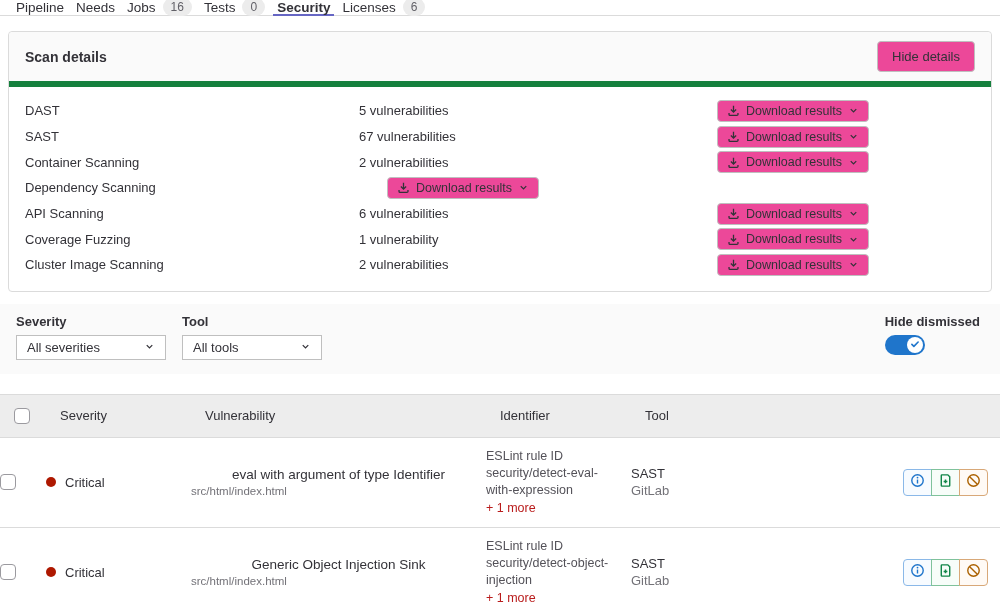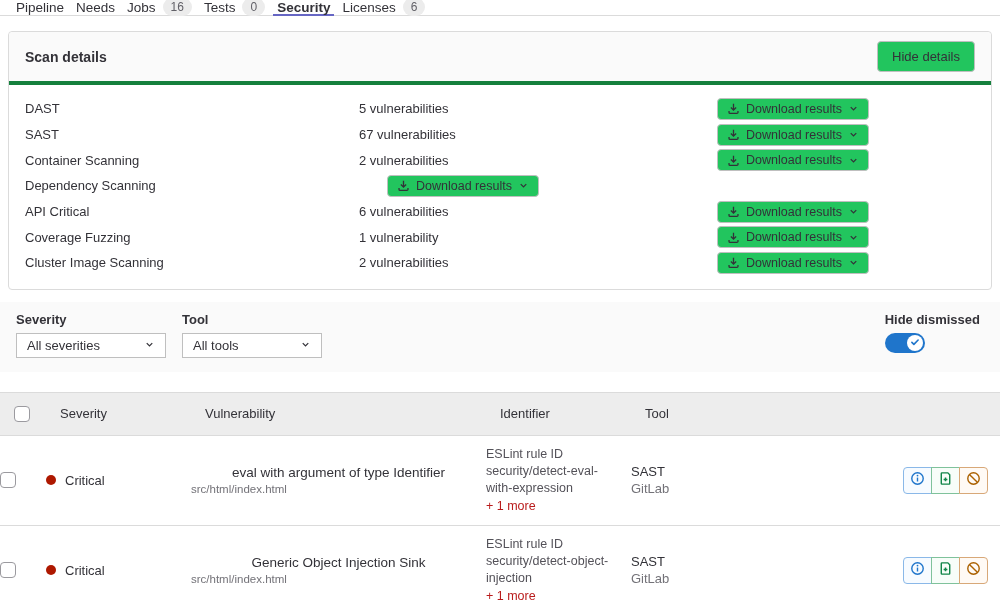--- a/index.html
+++ b/index.html
@@ -7,23 +7,23 @@
   body { font-family: "Liberation Sans", sans-serif; color: #333238; font-size: 13px; }
 
   
   .tabs { display: flex; align-items: stretch; gap: 4px; padding: 0 12px; border-bottom: 1px solid #dbdbdb; height: 16px; }
   .tab { display: flex; align-items: center; gap: 7px; padding: 0 4px; font-size: 13.5px; color: #333238; cursor: pointer; border-bottom: 2px solid transparent; margin-bottom: -1px; text-decoration: none; }
   .tab.active { font-weight: 700; border-bottom-color: #6666c4; }
   .badge { background: #ececec; color: #626168; border-radius: 10px; padding: 1px 8px; font-size: 12px; line-height: 16px; }
 
   
   .card { margin: 15px 8px 0; border: 1px solid #dbdbdb; border-radius: 4px; }
-  .card-header { display: flex; justify-content: space-between; align-items: center; background: #fafafa; border-bottom: 4px solid #15803d; padding: 9px 16px; border-radius: 4px 4px 0 0; }
+  .card-header { display: flex; justify-content: space-between; align-items: center; background: #fafafa; border-bottom: 6px solid #15803d; padding: 9px 16px; border-radius: 4px 4px 0 0; }
   .card-title { font-size: 14px; font-weight: 700; }
-  .btn { background: #22c55e; border: 1px solid #bfbfbf; border-radius: 4px; color: #333238; font-family: inherit; cursor: pointer; }
+  .btn { background: #ec4899; border: 1px solid #bfbfbf; border-radius: 4px; color: #333238; font-family: inherit; cursor: pointer; }
   .btn-hide { padding: 7px 14px; font-size: 13px; }
   .card-body { padding: 11px 16px 13px; }
   .scan-row { display: grid; grid-template-columns: 334px 330px auto; align-items: center; height: 25.7px; }
   .scan-name, .scan-count { font-size: 13px; }
   .dl-btn { display: inline-flex; align-items: center; gap: 6px; height: 22px; padding: 0 9px; font-size: 12.5px; justify-self: start; margin-left: 28px; }
   .dl-btn svg { display: block; }
 
   
   .filterbar { margin-top: 12px; background: #fafafa; padding: 10px 20px 14px 16px; display: flex; gap: 16px; height: 70px; }
   .fgroup { display: flex; flex-direction: column; gap: 6px; }
@@ -154,21 +154,21 @@
           </span>
         <span>Download results</span>
         <span>
             <svg width="11" height="11" viewBox="0 0 16 16" fill="none" stroke="#333238" stroke-width="1.8">
               <path d="M4 6l4 4 4-4"></path>
             </svg>
           </span>
       </button>
     </div>
     <div class="scan-row">
-      <span class="scan-name">API Critical</span>
+      <span class="scan-name">API Scanning</span>
       <span class="scan-count">6 vulnerabilities</span>
       <button class="btn dl-btn">
         <span>
             <svg width="13" height="13" viewBox="0 0 16 16" fill="none" stroke="#333238" stroke-width="1.6">
               <path d="M8 2v7.5M4.8 6.8 8 10l3.2-3.2"></path>
               <path d="M2.5 11v1.8a1.2 1.2 0 0 0 1.2 1.2h8.6a1.2 1.2 0 0 0 1.2-1.2V11"></path>
             </svg>
           </span>
         <span>Download results</span>
         <span>

